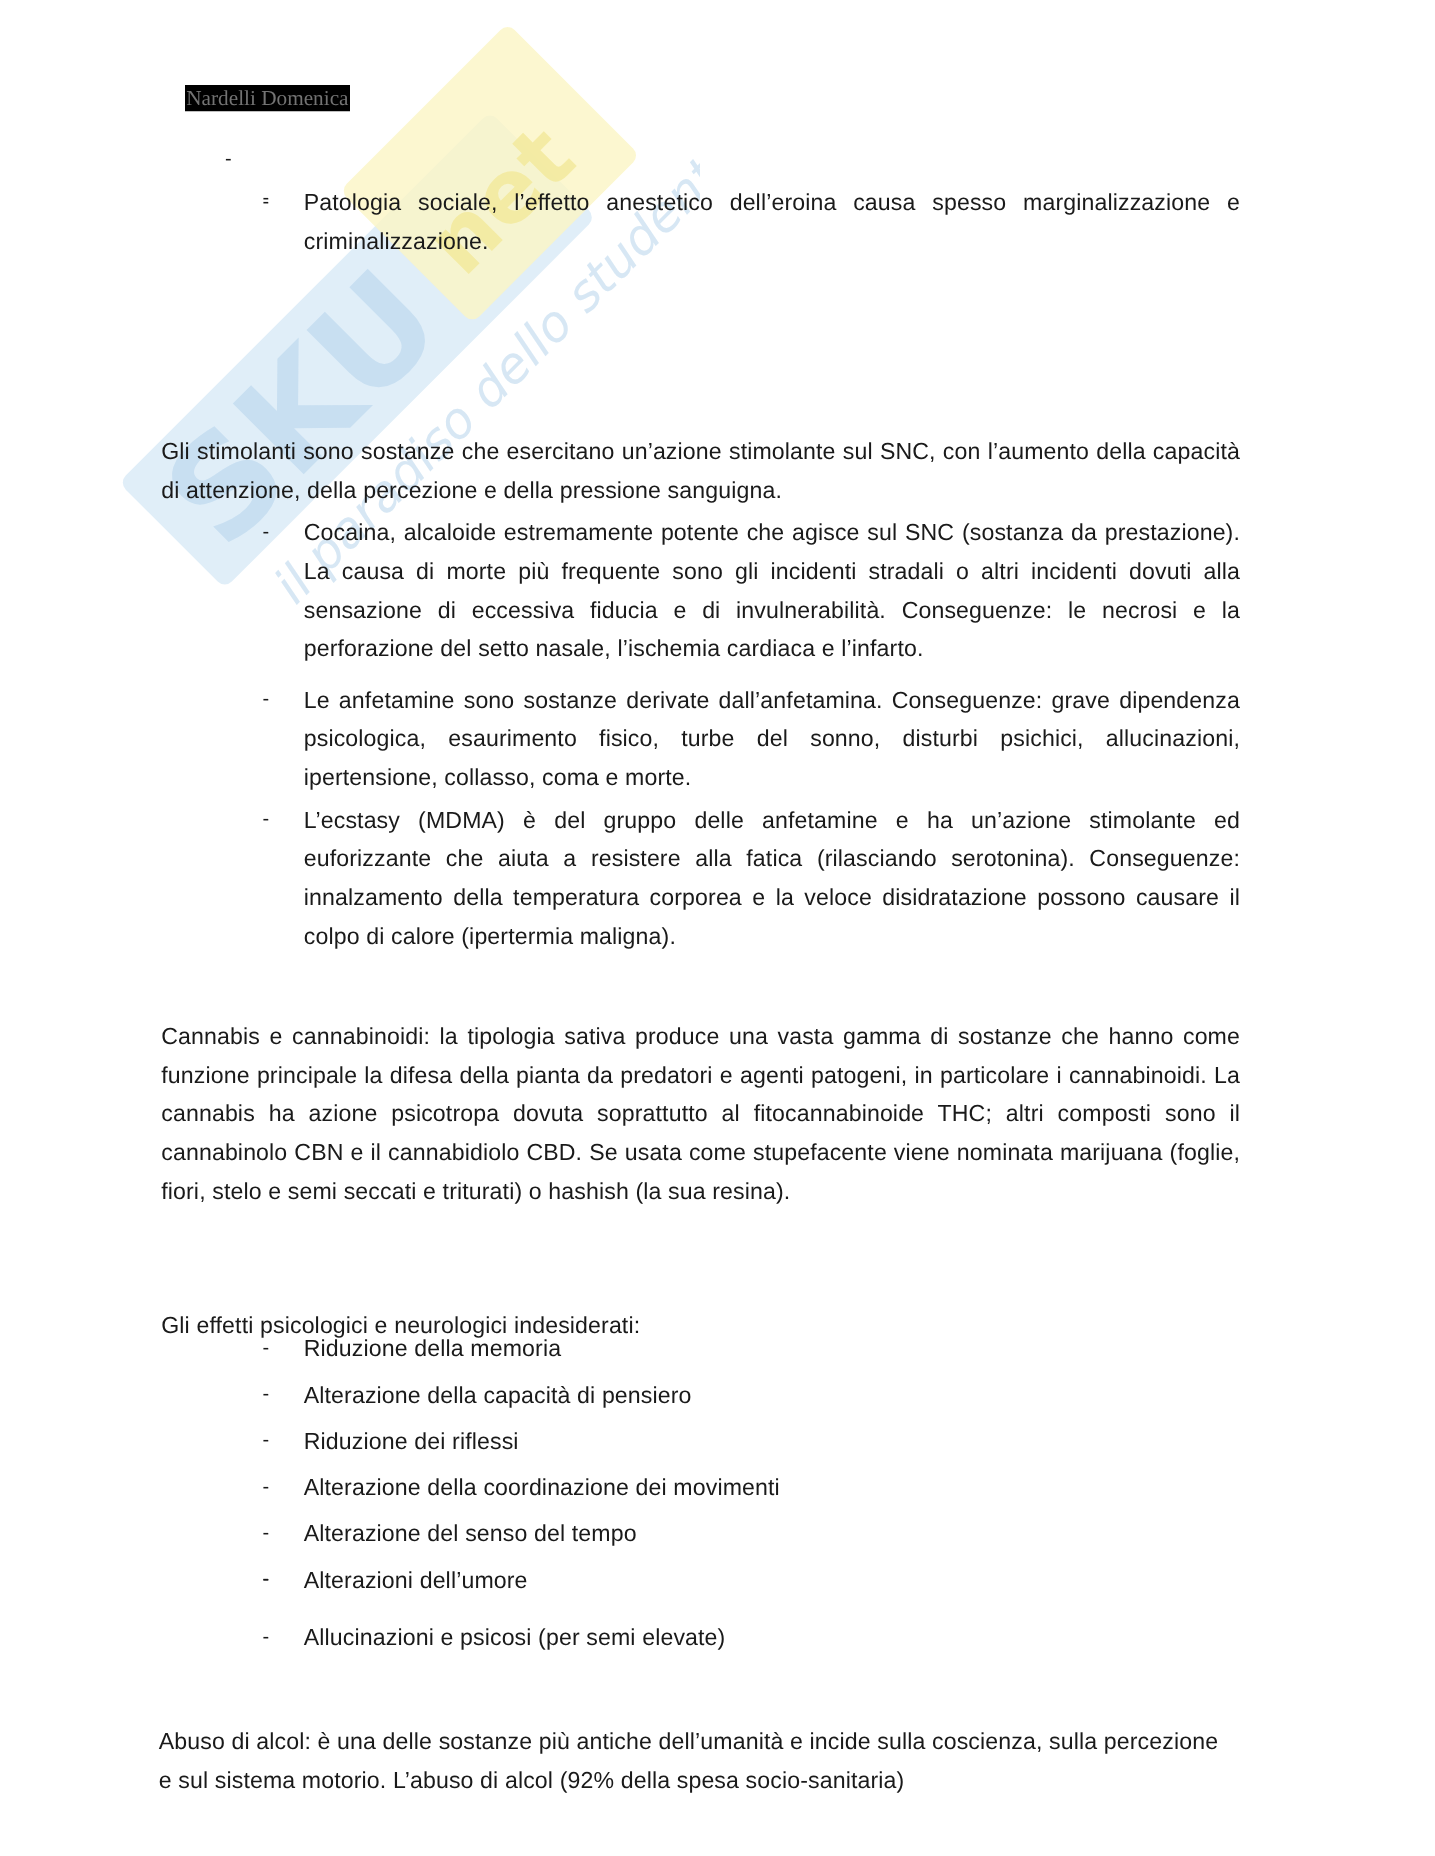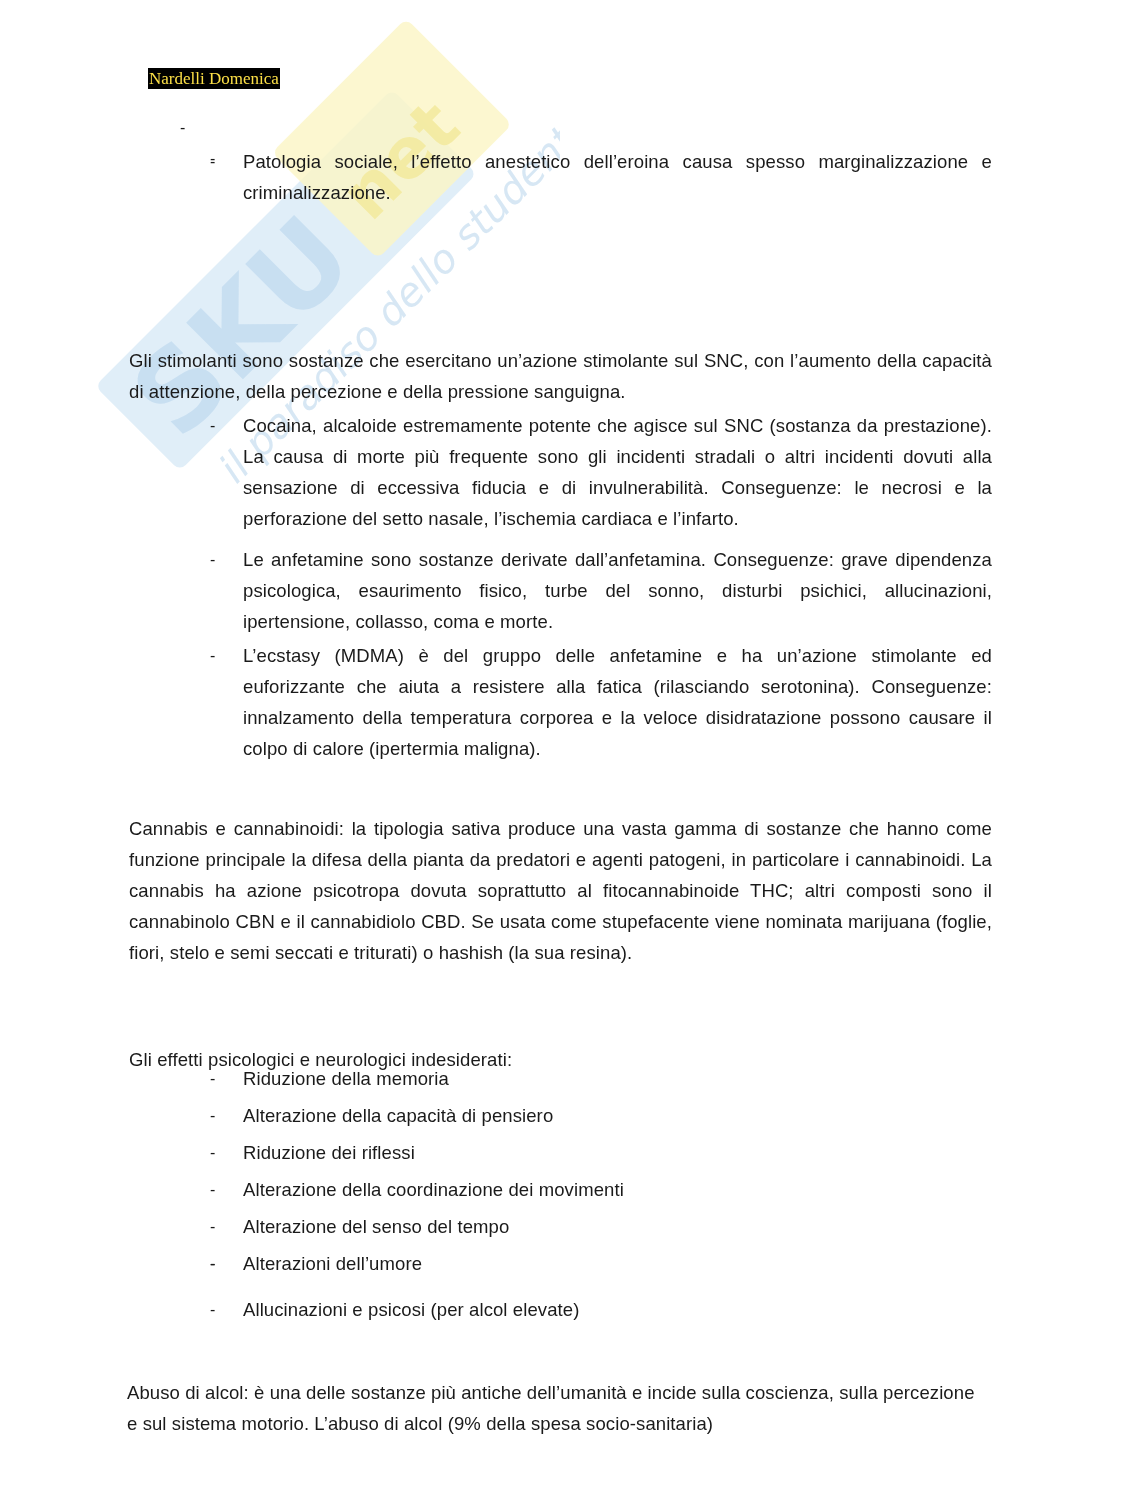--- a/index.html
+++ b/index.html
@@ -26,21 +26,21 @@
     }
     .page {
       position: relative;
       z-index: 1;
     }
     .author-label {
       position: absolute;
       left: 148px;
       top: 68px;
       background: #000000;
-      color: #fde047;
+      color: #737373;
       font-family: "Liberation Serif", "DejaVu Serif", serif;
       font-size: 17px;
       line-height: 21px;
       padding: 0 1px;
     }
     .stray-dash {
       position: absolute;
       left: 180px;
       top: 118px;
       font-size: 16px;
@@ -153,19 +153,19 @@
     </li>
     <li class="bullet-item" style="margin-bottom:6px;">
       <span class="bullet-dash">-</span>
     </li>
     <li class="bullet-item" style="margin-bottom:15px;">
       <span class="bullet-dash">-</span>
       <span>Alterazioni dell’umore</span>
     </li>
     <li class="bullet-item">
       <span class="bullet-dash">-</span>
-      <span>Allucinazioni e psicosi (per alcol elevate)</span>
+      <span>Allucinazioni e psicosi (per semi elevate)</span>
     </li>
   </ul>
 
-  <p class="para last" style="top:1377px; left:127px;">Abuso di alcol: è una delle sostanze più antiche dell’umanità e incide sulla coscienza, sulla percezione e sul sistema motorio. L’abuso di alcol (9% della spesa socio-sanitaria)</p>
+  <p class="para last" style="top:1377px; left:127px;">Abuso di alcol: è una delle sostanze più antiche dell’umanità e incide sulla coscienza, sulla percezione e sul sistema motorio. L’abuso di alcol (92% della spesa socio-sanitaria)</p>
 
 </div>
 
 </body></html>

